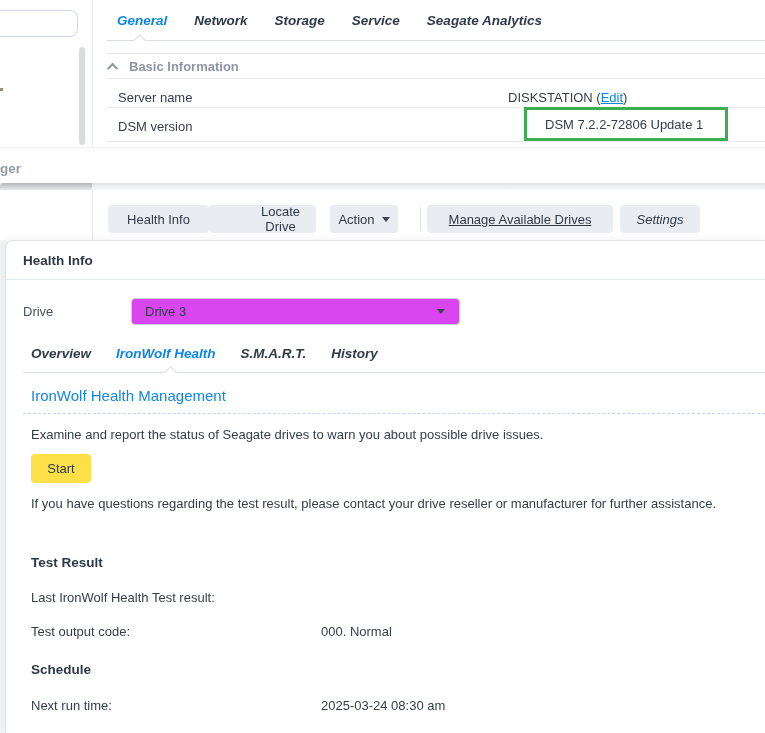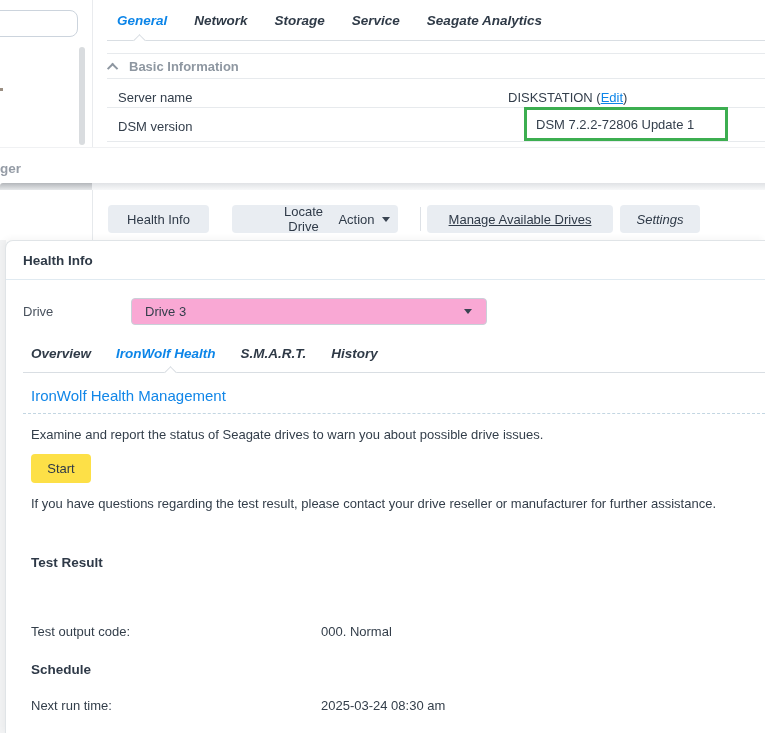--- a/index.html
+++ b/index.html
@@ -29,21 +29,21 @@
   .cp-sec-header { position:absolute; left:110px; top:59px; display:flex; align-items:center; gap:11px; }
   .chevron-up { width:8px; height:8px; border-left:2px solid #8d96a0; border-top:2px solid #8d96a0;
     transform:rotate(45deg) translateY(2px); }
   .cp-sec-title { font-size:13px; font-weight:bold; color:#8e97a1; }
 
   .cp-row-label { position:absolute; left:118px; font-size:13px; color:#333e4b; }
   .cp-row-value { position:absolute; left:508px; font-size:13px; color:#333e4b; white-space:nowrap; }
   .edit-link { color:#0c85e8; text-decoration:underline; cursor:pointer; }
 
   .green-box { position:absolute; left:524px; top:107px; width:204px; height:34px;
-    border:3px solid #3cae50; background:#fff; display:flex; align-items:center; padding-left:9px; }
+    border:3px solid #3cae50; background:#fff; display:flex; align-items:center; padding-left:18px; }
   .green-box span { font-size:13px; color:#333e4b; white-space:nowrap; }
 
   .cp-bottom-edge { position:absolute; left:0; right:0; top:147px; height:1px; background:#f0f1f3; }
 
   
   .sm-title-frag { position:absolute; left:0; top:161px; font-size:13.5px; font-weight:bold; color:#959ca6; }
   .sm-topbar-left { position:absolute; left:0; top:183px; width:92px; height:7px;
     background:linear-gradient(#b4b7bb,#e6e8ea); border-top-left-radius:3px; }
   .sm-topbar-right { position:absolute; left:92px; right:0; top:183px; height:7px;
     background:linear-gradient(#e0e2e5,#f7f8f9); }
@@ -58,21 +58,21 @@
 
   
   .dlg-backdrop { position:absolute; left:0; top:240px; width:6px; height:493px; background:#f2f3f4; }
   .dlg { position:absolute; left:5px; top:240px; width:760px; height:493px; background:#fff;
     border-top:1px solid #e0e4e7; border-left:1px solid #e0e4e7; border-top-left-radius:8px;
     box-shadow:-2px -2px 6px rgba(0,0,0,0.04); }
   .dlg-title { position:absolute; left:17px; top:12px; font-size:13.5px; font-weight:bold; color:#2f3a47; }
   .dlg-header-sep { position:absolute; left:0; right:0; top:38px; height:1px; background:#e0eaf1; }
 
   .drive-label { position:absolute; left:17px; top:63px; font-size:13px; color:#49525e; }
-  .drive-select { position:absolute; left:125px; top:57px; width:356px; height:27px; background:#f9a8d4;
+  .drive-select { position:absolute; left:125px; top:57px; width:329px; height:27px; background:#d946ef;
     border:1px solid #c9d0d8; border-radius:4px; cursor:pointer; display:flex; align-items:center; }
   .drive-select .val { margin-left:13px; font-size:13px; color:#333e4b; }
   .drive-select .caret-down { position:absolute; right:14px; }
 
   .dlg-tabs { position:absolute; left:25px; top:105px; display:flex; gap:25px; }
   .dlg-tabline { position:absolute; left:17px; right:0; top:131px; height:1px; background:#d9dee3; }
   .dlg-notch { left:160px; top:127px; }
 
   .dlg-heading { position:absolute; left:25px; top:146px; font-size:15px; font-weight:normal; color:#1186e8; }
   .dlg-dashed { position:absolute; left:17px; right:0; top:172px; border-top:1px dashed #c3d6e2; }
@@ -134,21 +134,21 @@
 
   <section>
     <div class="sm-title-frag">ger</div>
     <div class="sm-topbar-left"></div>
     <div class="sm-topbar-right"></div>
     <div class="sm-vdivider"></div>
 
     <button class="tb-btn" style="left:108px; width:101px;">
         <span>Health Info</span>
       </button>
-    <button class="tb-btn" style="left:232px; width:107px;padding-left:36px;">
+    <button class="tb-btn" style="left:209px; width:107px;padding-left:36px;">
         <span>Locate Drive</span>
       </button>
     <button class="tb-btn" style="left:330px; width:68px;">
         <span>Action</span>
         <span class="caret-down"></span>
       </button>
     <div class="tb-vsep"></div>
     <button class="tb-btn" style="left:427px; width:186px;text-decoration:underline;">
         <span>Manage Available Drives</span>
       </button>
@@ -179,20 +179,21 @@
 
     <h2 class="dlg-heading">IronWolf Health Management</h2>
     <div class="dlg-dashed"></div>
 
     <p class="dlg-desc">Examine and report the status of Seagate drives to warn you about possible drive issues.</p>
     <button class="start-btn">Start</button>
     <p class="dlg-note">If you have questions regarding the test result, please contact your drive reseller or manufacturer for further assistance.</p>
 
     <h3 class="dlg-h3" style="top:314px;">Test Result</h3>
 
+    <div class="dlg-row-label" style="top:349px;">Last IronWolf Health Test result:</div>
 
     <div class="dlg-row-label" style="top:383px;">Test output code:</div>
     <div class="dlg-row-value" style="top:383px;">000. Normal</div>
 
     <h3 class="dlg-h3" style="top:421px;">Schedule</h3>
 
     <div class="dlg-row-label" style="top:457px;">Next run time:</div>
     <div class="dlg-row-value" style="top:457px;">2025-03-24 08:30 am</div>
   </section>
 

